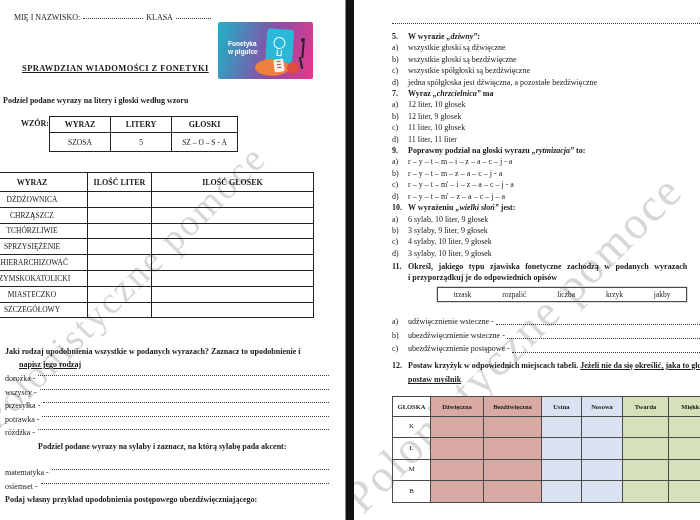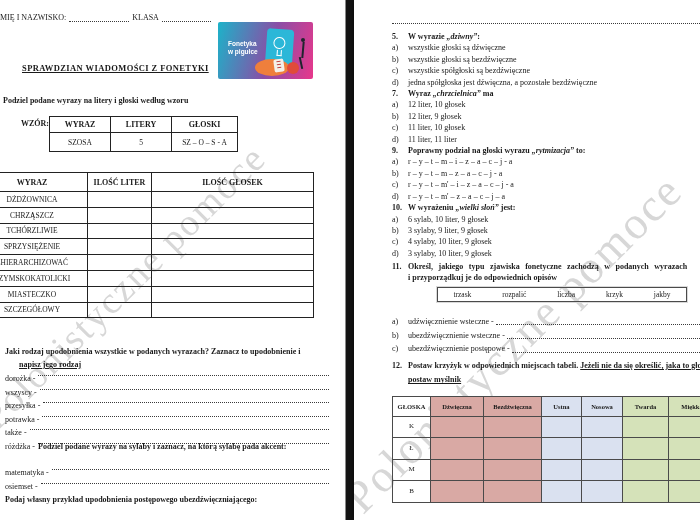--- a/index.html
+++ b/index.html
@@ -16,21 +16,21 @@
                 background:var(--gap-color,#141414); border-left:1px solid #8a8a8a; }
   .page-right { left:354px; width:360px; }
 
   .wm { position:absolute; font-size:38px; color:var(--wm-color,#d7d7d7);
         white-space:nowrap; transform:rotate(-45deg); transform-origin:0 50%;
         letter-spacing:2px; pointer-events:none; }
   .wm-left  { left:-12px; top:400px; }
   .wm-right { left:-2px;  top:478px; font-size:46px; }
 
   
-  .name-line { position:absolute; top:13px; left:0; width:214px; display:flex; align-items:flex-end; font-size:8px; white-space:nowrap; }
+  .name-line { position:absolute; top:13px; left:0; width:214px; display:flex; align-items:center; font-size:8px; white-space:nowrap;padding-left:14px; }
   .leader { flex:1 1 auto; border-bottom:1px dotted #3a3a3a; height:2px; margin:0 3px; }
   .leader-name { min-width:60px; } .leader-class { min-width:26px; }
 
   .badge { position:absolute; left:218px; top:22px; width:95px; height:57px; border-radius:2px;
            background:linear-gradient(105deg,var(--badge-c1,#1cb3c9) 0%,var(--badge-c2,#8a4ea6) 55%,var(--badge-c3,#e8378b) 100%);
            overflow:hidden; font-family:"Liberation Sans","DejaVu Sans",sans-serif; }
   .badge-text { position:absolute; left:10px; top:18px; color:#fff; font-size:6.5px; font-weight:bold; line-height:8px; }
   .badge-card { position:absolute; right:20px; top:7px; width:27px; height:40px; background:#2bb7d8;
                 border-radius:4px; transform:rotate(4deg); }
   .bulb { position:absolute; left:7px; top:8px; width:12px; height:12px; border:1px solid #fff; border-radius:50%; }
@@ -224,24 +224,20 @@
     <div class="item">
         <span>wszyscy -</span>
         <span class="leader"></span>
       </div>
     <div class="item">
         <span>przesyłka -</span>
         <span class="leader"></span>
       </div>
     <div class="item">
         <span>potrawka -</span>
-        <span class="leader"></span>
-      </div>
-    <div class="item">
-        <span>także -</span>
         <span class="leader"></span>
       </div>
     <div class="item">
         <span>różdżka -</span>
         <span class="leader"></span>
       </div>
   </div>
 
   <div class="t3-instr">Podziel podane wyrazy na sylaby i zaznacz, na którą sylabę pada akcent:</div>
   <div class="items-3">

